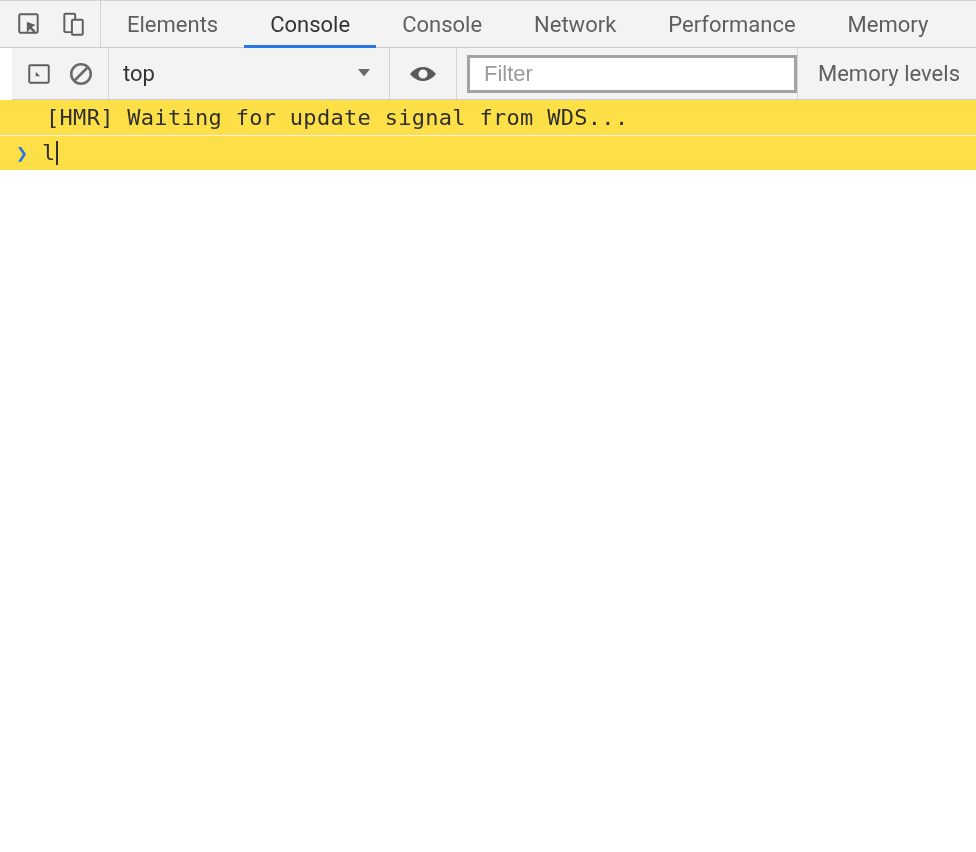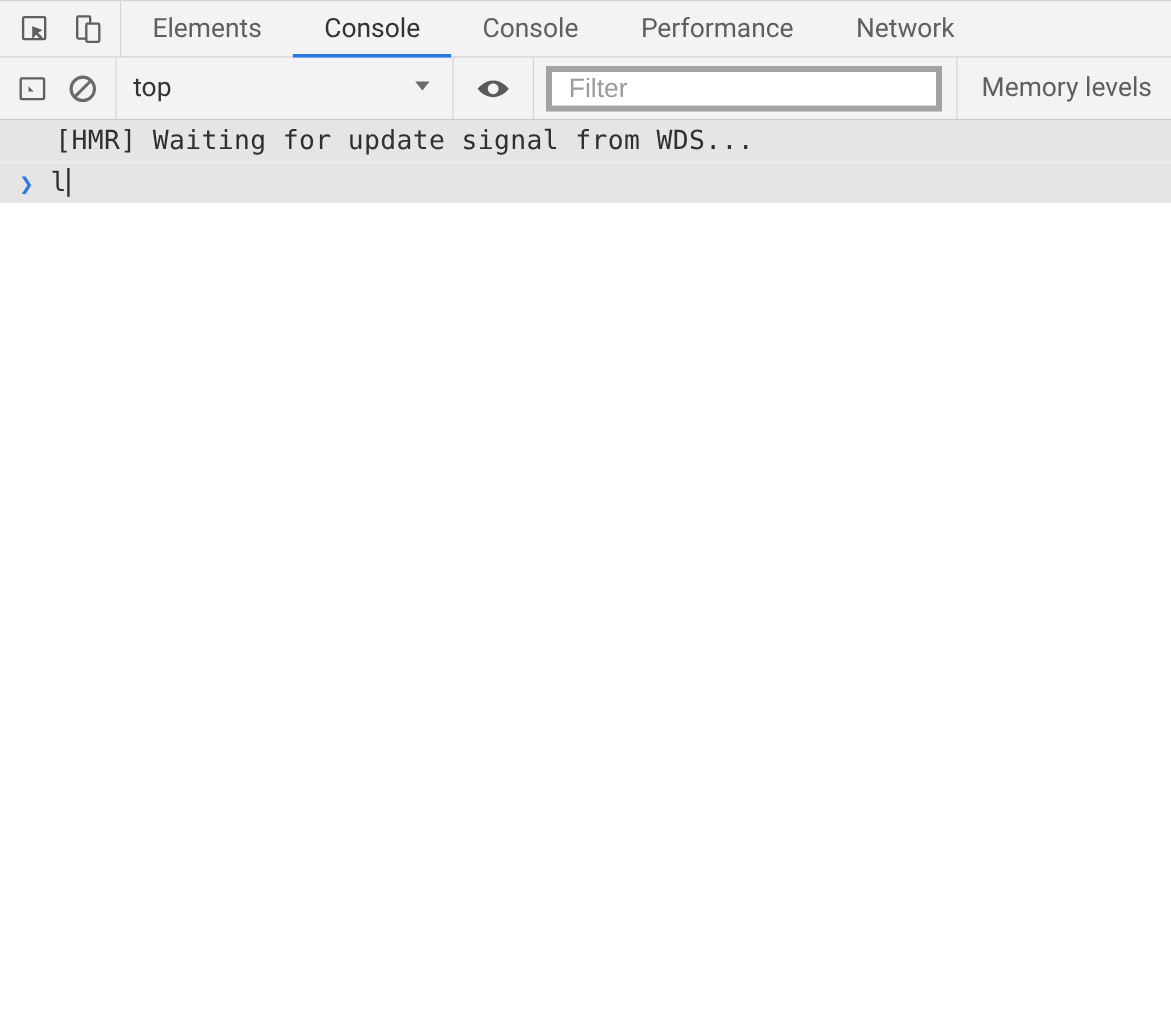--- a/index.html
+++ b/index.html
@@ -67,20 +67,21 @@
     }
     
     
     .toolbar {
       display: flex;
       align-items: flex-start;
       height: 52px;
       background: #f3f3f3;
       border-bottom: 1px solid #cccccc;
       gap: 0;
+      margin-left: 12px;
     }
     .toolbar-section {
       display: flex;
       align-items: center;
       height: 100%;
       padding: 0 14px;
       border-right: 1px solid #d4d4d4;
       gap: 16px;
     }
     .toolbar-section.context {
@@ -106,21 +107,21 @@
     .filter-section {
       display: flex;
       align-items: center;
       height: 100%;
       padding: 0 0 0 10px;
       flex: 1;
       border-right: 1px solid #d4d4d4;
     }
     .filter-input {
       height: 38px;
-      border: 5px solid #a3a3a3;
+      border: 3px solid #a3a3a3;
       background: #ffffff;
       font-size: 22px;
       color: #333333;
       padding: 0 14px;
       width: 330px;
       outline: none;
     }
     .filter-input::placeholder {
       color: #9b9b9b;
     }
@@ -130,21 +131,21 @@
       height: 100%;
       padding: 0 16px 0 20px;
       font-size: 22px;
       color: #5f5f5f;
       cursor: pointer;
       white-space: nowrap;
     }
 
     
     .console-body {
-      background: #e5e5e5;
+      background: #fde047;
     }
     .log-line {
       display: flex;
       align-items: center;
       font-family: "SF Mono", Menlo, Consolas, monospace;
       font-size: 22px;
       color: #303030;
       padding: 5px 0 5px 46px;
       border-bottom: 1px solid #f0f0f0;
       letter-spacing: 0.3px;
@@ -199,24 +200,27 @@
     <div class="tab">
         <span>Elements</span>
       </div>
     <div class="tab active">
         <span>Console</span>
       </div>
     <div class="tab">
         <span>Console</span>
       </div>
     <div class="tab">
+        <span>Network</span>
+      </div>
+    <div class="tab">
         <span>Performance</span>
       </div>
     <div class="tab">
-        <span>Network</span>
+        <span>Memory</span>
       </div>
   </div>
 </div>
 
 <div class="toolbar">
   <div class="toolbar-section">
     <span class="icon-btn">
       <svg width="26" height="26" viewBox="0 0 24 24" fill="none" stroke="#5f5f5f" stroke-width="1.8">
         <rect x="3" y="4" width="18" height="16" rx="1"></rect>
         <path d="M9 10 L13 14 L9 14 Z" fill="#5f5f5f" stroke="none"></path>

